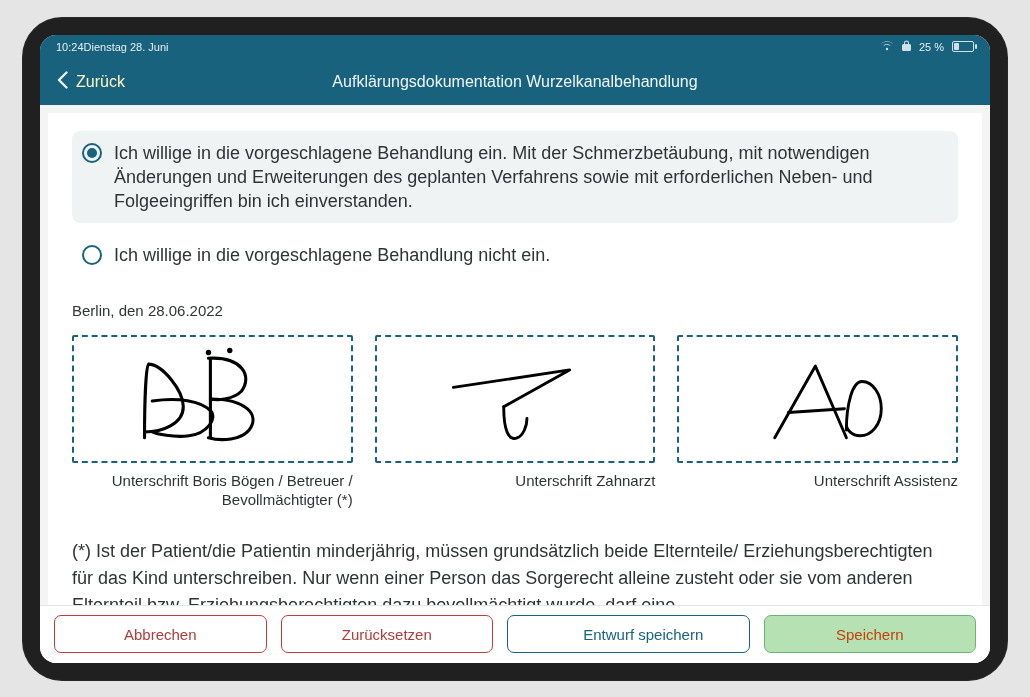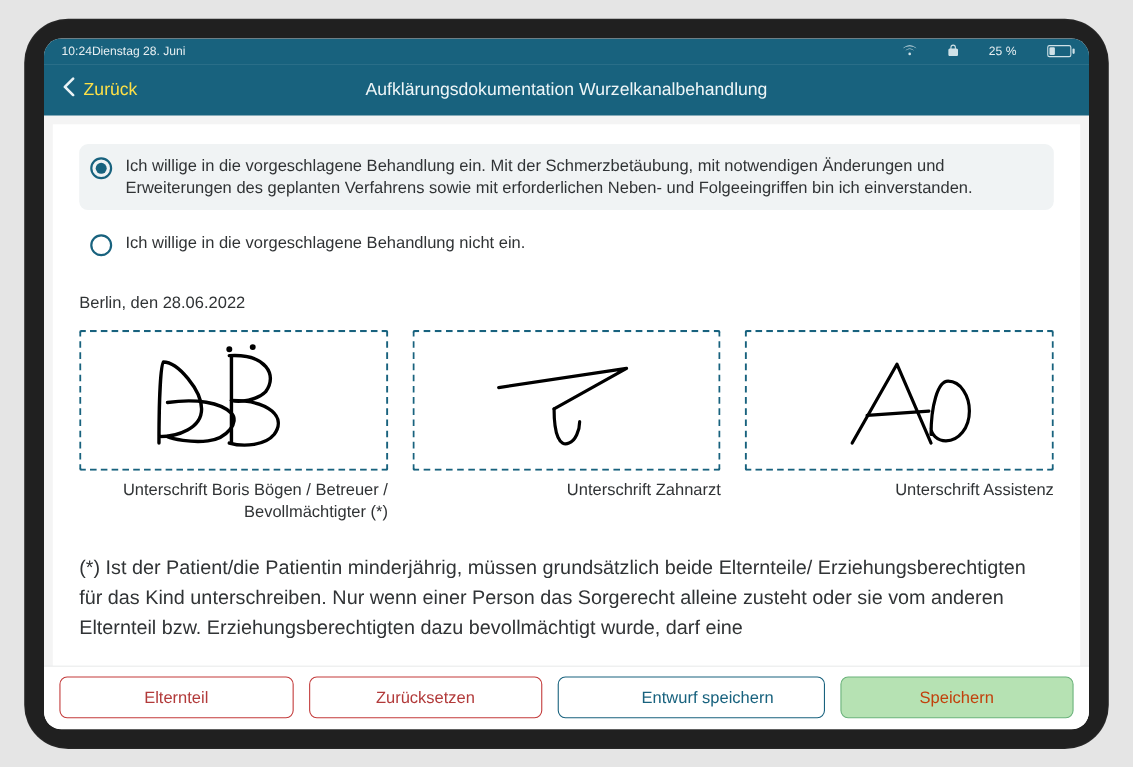--- a/index.html
+++ b/index.html
@@ -35,21 +35,21 @@
       background: #18627e;
       color: #e6eef1;
       height: 24px;
       display: flex;
       align-items: center;
       font-size: 11px;
       padding: 0 16px;
       justify-content: space-between;
     }
     .status-left { display: flex; align-items: center; }
-    .status-right { display: flex; gap: 28px; align-items: center; }
+    .status-right { display: flex; gap: 8px; align-items: center; }
     .battery {
       display: inline-flex; align-items: center; gap: 2px;
     }
     .battery-rect {
       width: 22px; height: 11px;
       border: 1px solid #cfe1e7; border-radius: 2px;
       position: relative;
     }
     .battery-rect::after {
       content: ""; position: absolute; right: -4px; top: 2px;
@@ -64,21 +64,21 @@
       background: #18627e;
       color: #fff;
       height: 46px;
       position: relative;
       display: flex;
       align-items: center;
       padding: 0 16px;
     }
     .nav-back {
       display: flex; align-items: center; gap: 8px;
-      color: #fde047;
+      color: #fef9c3;
       font-size: 16px;
       cursor: pointer;
     }
     .nav-title {
       position: absolute; left: 0; right: 0;
       text-align: center;
       font-size: 16px;
       color: #eef6f8;
       pointer-events: none;
     }
@@ -96,21 +96,21 @@
       overflow: hidden;
     }
     .radio-option {
       display: flex;
       align-items: flex-start;
       gap: 12px;
       padding: 10px 14px 10px 10px;
       margin-top: 10px;
       border-radius: 8px;
       color: #303335;
-      font-size: 15px;
+      font-size: 18px;
       line-height: 1.35;
     }
     .radio-option.selected { background: #f0f3f4; }
     .radio-outer {
       flex: 0 0 20px;
       width: 20px; height: 20px;
       border-radius: 50%;
       border: 2px solid #18627e;
       display: flex; align-items: center; justify-content: center;
       margin-top: 2px;
@@ -268,20 +268,20 @@
             </div>
             <div class="sign-label">Unterschrift Assistenz</div>
           </div>
         </div>
 
         <div class="footnote">(*) Ist der Patient/die Patientin minderjährig, müssen grundsätzlich beide Elternteile/ Erziehungsberechtigten für das Kind unterschreiben. Nur wenn einer Person das Sorgerecht alleine zusteht oder sie vom anderen Elternteil bzw. Erziehungsberechtigten dazu bevollmächtigt wurde, darf eine</div>
       </div>
     </div>
 
     <div class="bottom-bar">
-      <div class="btn btn-cancel">Elternteil</div>
+      <div class="btn btn-cancel">Abbrechen</div>
       <div class="btn btn-reset">Zurücksetzen</div>
       <div class="btn btn-outline">Entwurf speichern</div>
       <div class="btn btn-primary">Speichern</div>
     </div>
 
   </div>
 </div>
 
 </body></html>

